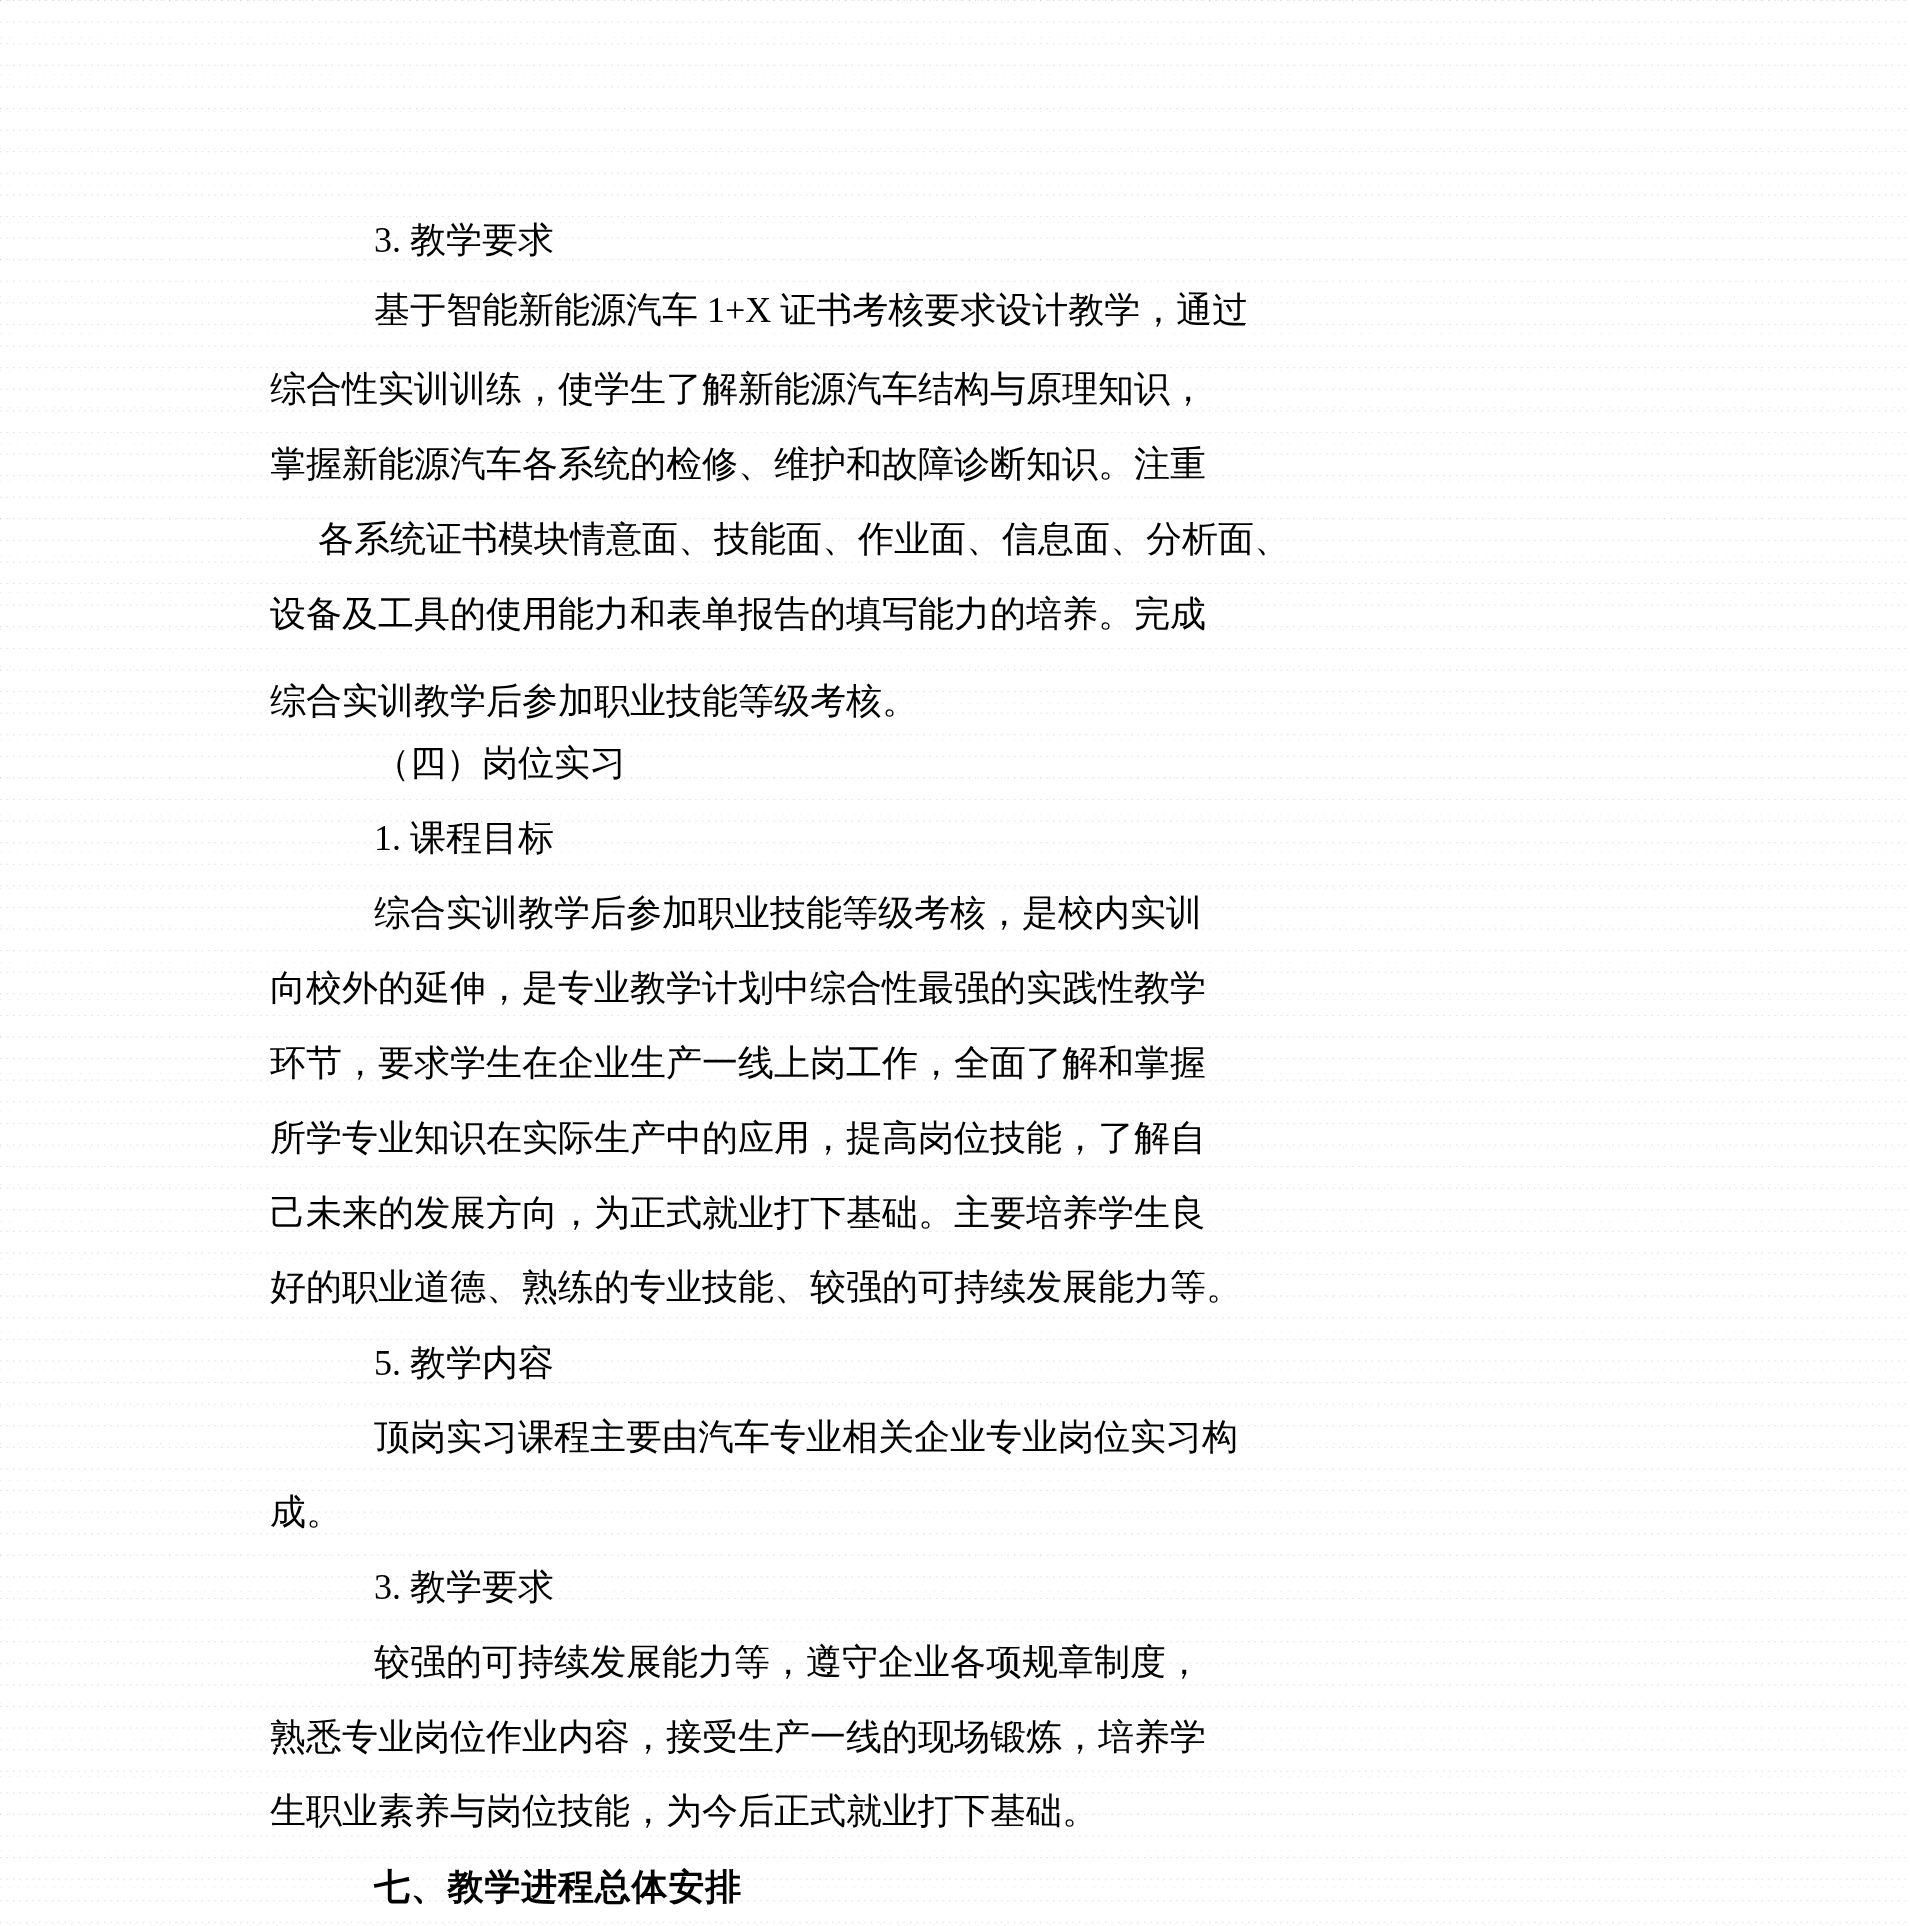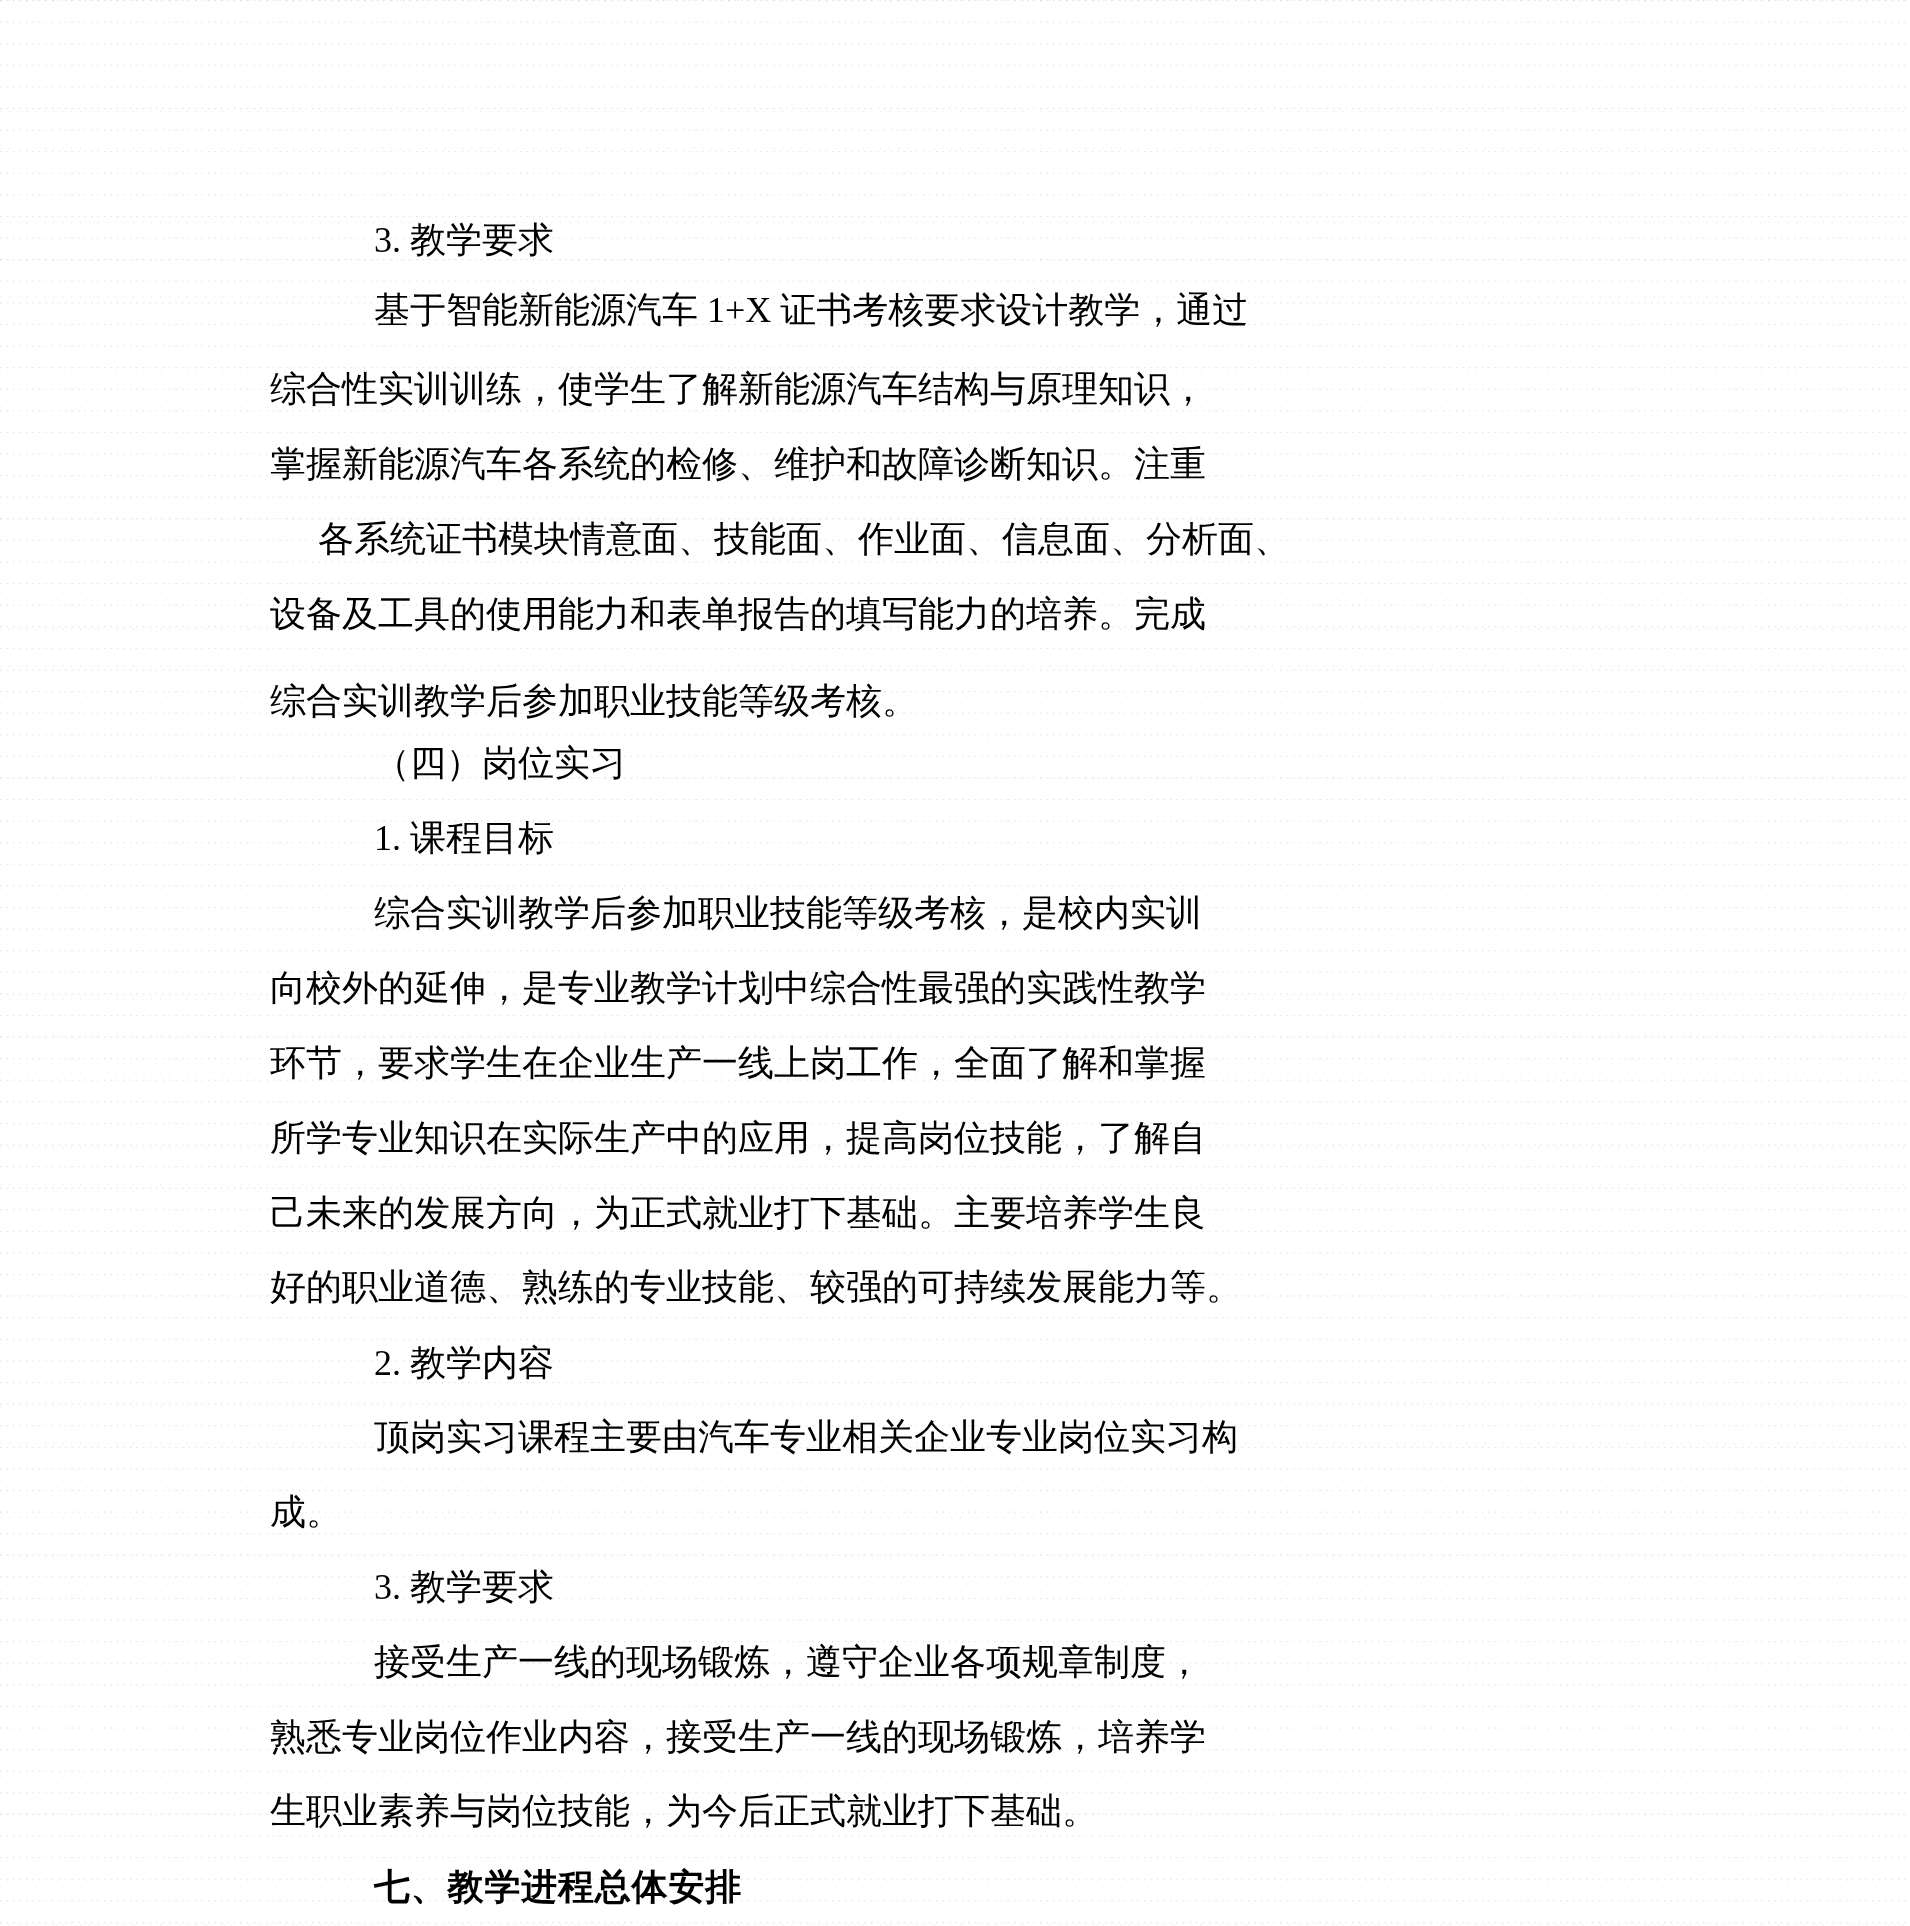--- a/index.html
+++ b/index.html
@@ -53,24 +53,24 @@
       <div class="line" style="top: 594px;">设备及工具的使用能力和表单报告的填写能力的培养。完成</div>
       <div class="line" style="top: 669px; margin-top: 12px;">综合实训教学后参加职业技能等级考核。</div>
       <div class="line indent" style="top: 743px;">（四）岗位实习</div>
       <div class="line indent" style="top: 818px;">1. 课程目标</div>
       <div class="line indent" style="top: 893px;">综合实训教学后参加职业技能等级考核，是校内实训</div>
       <div class="line" style="top: 968px;">向校外的延伸，是专业教学计划中综合性最强的实践性教学</div>
       <div class="line" style="top: 1043px;">环节，要求学生在企业生产一线上岗工作，全面了解和掌握</div>
       <div class="line" style="top: 1118px;">所学专业知识在实际生产中的应用，提高岗位技能，了解自</div>
       <div class="line" style="top: 1193px; text-align: right;">己未来的发展方向，为正式就业打下基础。主要培养学生良</div>
       <div class="line" style="top: 1267px;">好的职业道德、熟练的专业技能、较强的可持续发展能力等。</div>
-      <div class="line indent" style="top: 1343px;">2. 教学内容</div>
+      <div class="line indent" style="top: 1343px;">5. 教学内容</div>
       <div class="line indent" style="top: 1417px;">顶岗实习课程主要由汽车专业相关企业专业岗位实习构</div>
       <div class="line" style="top: 1492px;">成。</div>
       <div class="line indent" style="top: 1567px;">3. 教学要求</div>
-      <div class="line indent" style="top: 1642px;">接受生产一线的现场锻炼，遵守企业各项规章制度，</div>
+      <div class="line indent" style="top: 1642px;">较强的可持续发展能力等，遵守企业各项规章制度，</div>
       <div class="line" style="top: 1717px;">熟悉专业岗位作业内容，接受生产一线的现场锻炼，培养学</div>
       <div class="line" style="top: 1791px; text-align: center;">生职业素养与岗位技能，为今后正式就业打下基础。</div>
       <div class="line indent bold" style="top: 1866px;">七、教学进程总体安排</div>
     </div>
 
 </div>
 
 
 </body></html>

